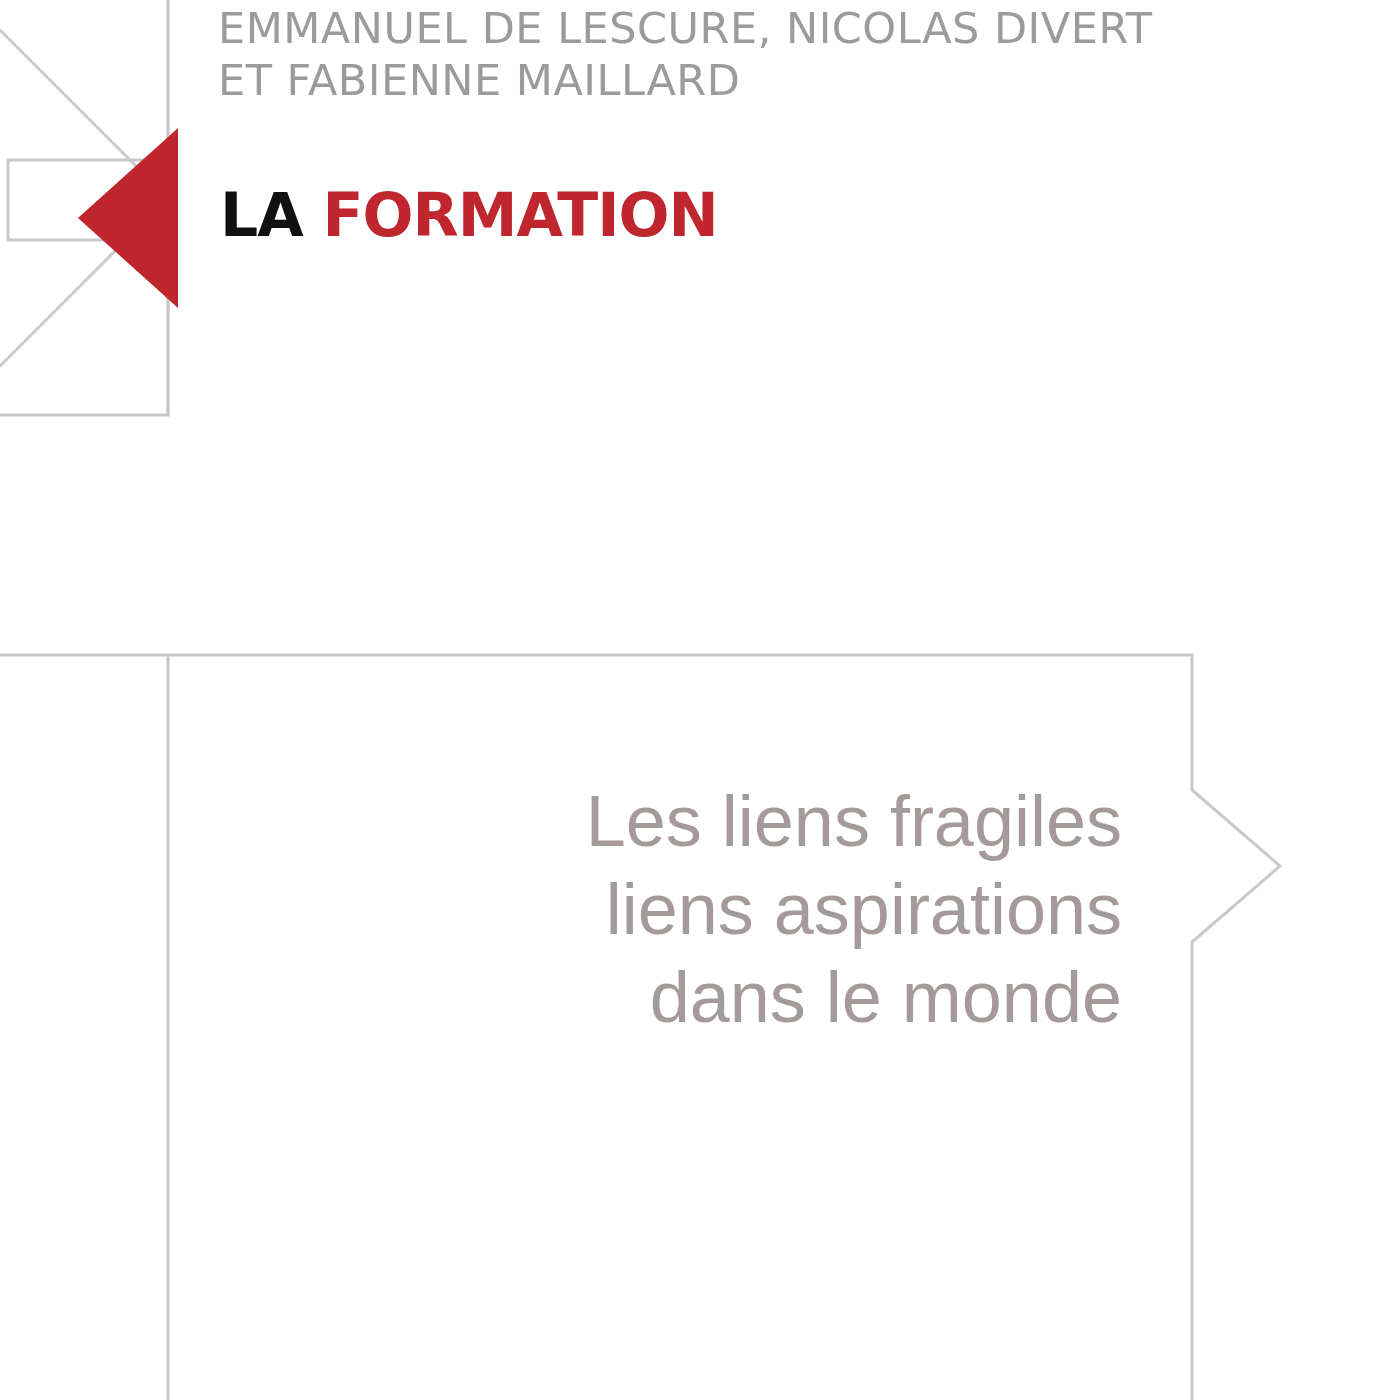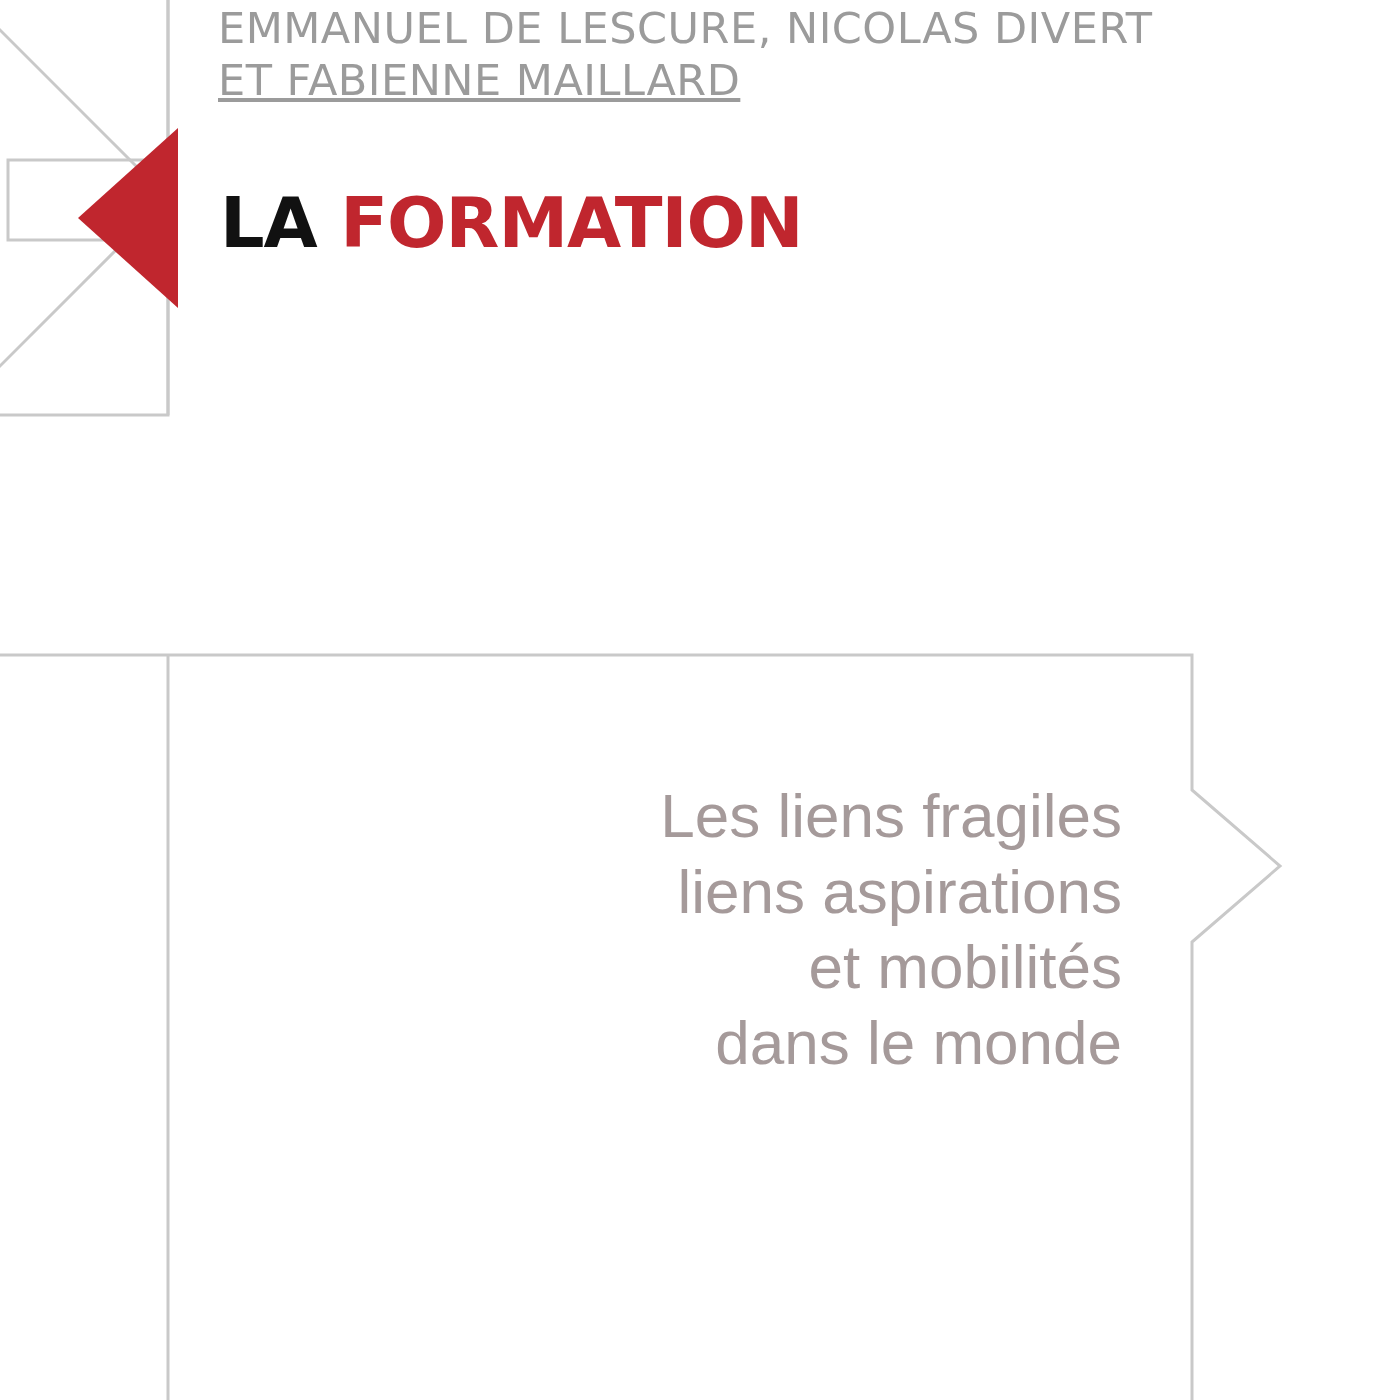--- a/index.html
+++ b/index.html
@@ -35,54 +35,54 @@
     top: 2px;
     width: 1110px;
     color: #9b9b9b;
     font-size: 43px;
     line-height: 1.22;
     letter-spacing: 0.5px;
     font-weight: 400;
     text-transform: uppercase;
     font-family: "DejaVu Sans", sans-serif;
   }
-  .authors .line2 { display: block; text-decoration: underline; }
+  .authors .line2 { display: block; }
 
   
   .title-block {
     position: absolute;
     left: 220px;
     top: 170px;
     width: 1160px;
   }
   .title-line {
     font-family: "DejaVu Sans", sans-serif;
     font-weight: 700;
-    font-size: 70px;
+    font-size: 60px;
     line-height: 1.52;
     letter-spacing: -1px;
     color: #111111;
     white-space: nowrap;
   }
   .title-line .red {
     color: #c0262e;
   }
   .title-line .dark {
     color: #111111;
   }
 
   
   .subtitle {
     position: absolute;
     right: 278px;
     top: 778px;
     width: 700px;
     text-align: right;
     color: #a59a9a;
-    font-size: 62px;
+    font-size: 72px;
     line-height: 1.22;
     font-weight: 400;
     font-family: "Liberation Sans", sans-serif;
     letter-spacing: 0px;
   }
   .subtitle span { display: block; }
 </style>
 </head>
 <body>
 
@@ -108,17 +108,16 @@
 
   <div class="title-block">
     <div class="title-line">
       <span class="dark">LA </span><span class="red">FORMATION</span>
     </div>
   </div>
 
   <div class="subtitle">
     <span>Les liens fragiles</span>
     <span>liens aspirations</span>
-    <span>et mobilités</span>
     <span>dans le monde</span>
   </div>
 
 </div>
 
 </body></html>

